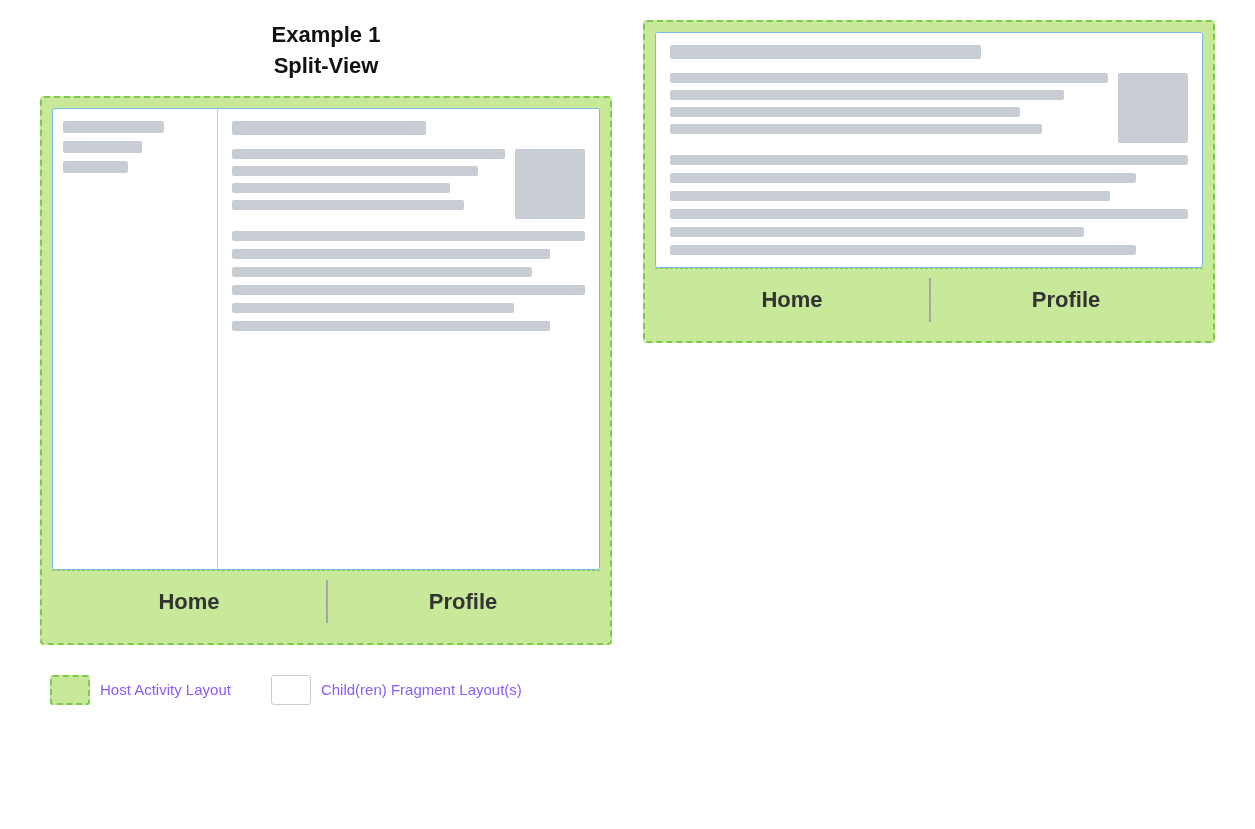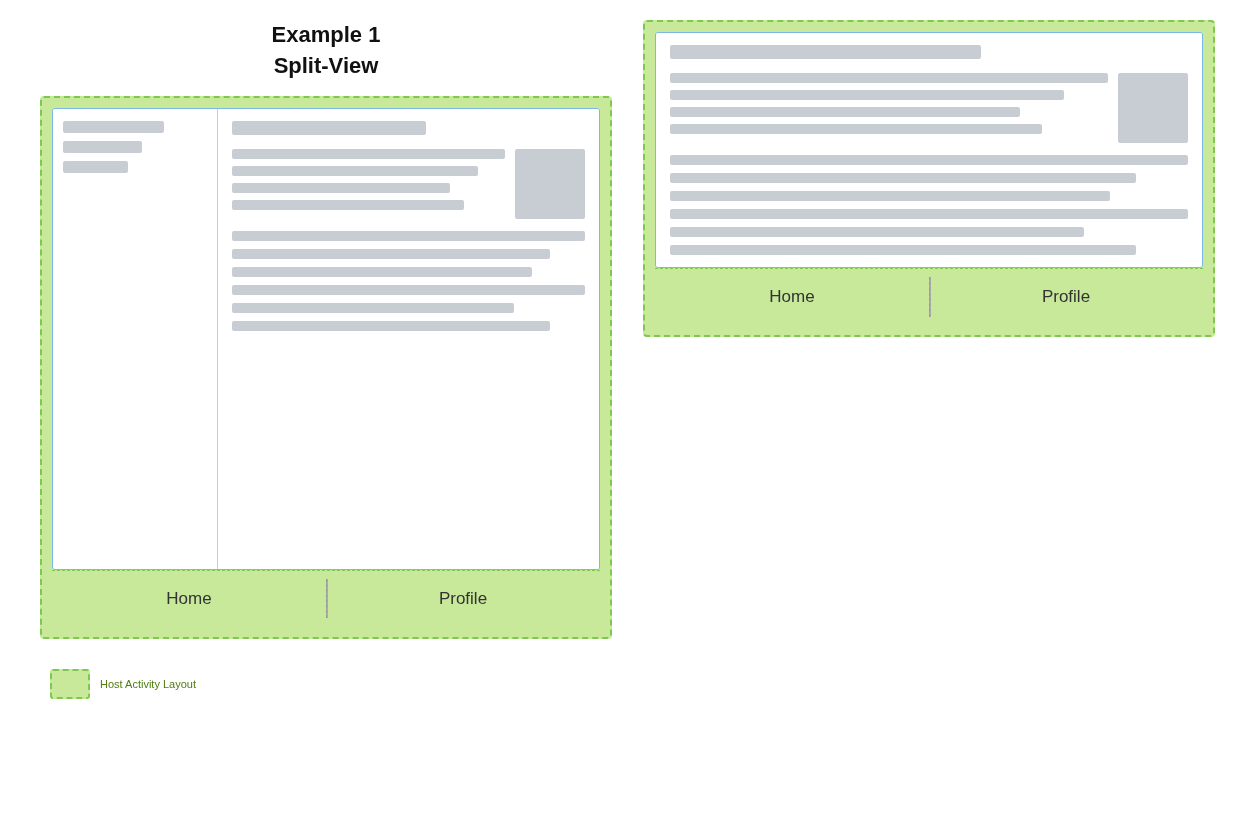--- a/index.html
+++ b/index.html
@@ -152,22 +152,22 @@
       flex-direction: row;
       background: #c8e89a;
       border-top: 1.5px dashed #7ec850;
       margin-top: 0;
     }
 
     .nav-item {
       flex: 1;
       text-align: center;
       padding: 18px 10px;
-      font-size: 17px;
-      font-weight: normal;
+      font-size: 22px;
+      font-weight: bold;
       color: #333;
       position: relative;
     }
 
     .nav-item + .nav-item::before {
       content: '';
       position: absolute;
       left: 0;
       top: 15%;
       height: 70%;
@@ -209,22 +209,22 @@
       background: #dbeaf8;
       border: 1.5px solid #7bb8e8;
     }
 
     .legend-swatch-white {
       background: #fff;
       border: 1.5px solid #ccc;
     }
 
     .legend-label {
-      font-size: 11px;
-      color: #4d7c0f;
+      font-size: 15px;
+      color: #8b5cf6;
       font-weight: 500;
     }
 
     
     .extra-bars {
       display: flex;
       flex-direction: column;
       gap: 8px;
       margin-top: 4px;
     }
@@ -333,15 +333,19 @@
       </div>
     </div>
 
   </div>
 
   <div class="legend-row">
     <div class="legend-item">
       <div class="legend-swatch legend-swatch-green"></div>
       <span class="legend-label">Host Activity Layout</span>
     </div>
+    <div class="legend-item">
+      <div class="legend-swatch legend-swatch-white"></div>
+      <span class="legend-label">Child(ren) Fragment Layout(s)</span>
+    </div>
   </div>
 
 </div>
 
 </body></html>

